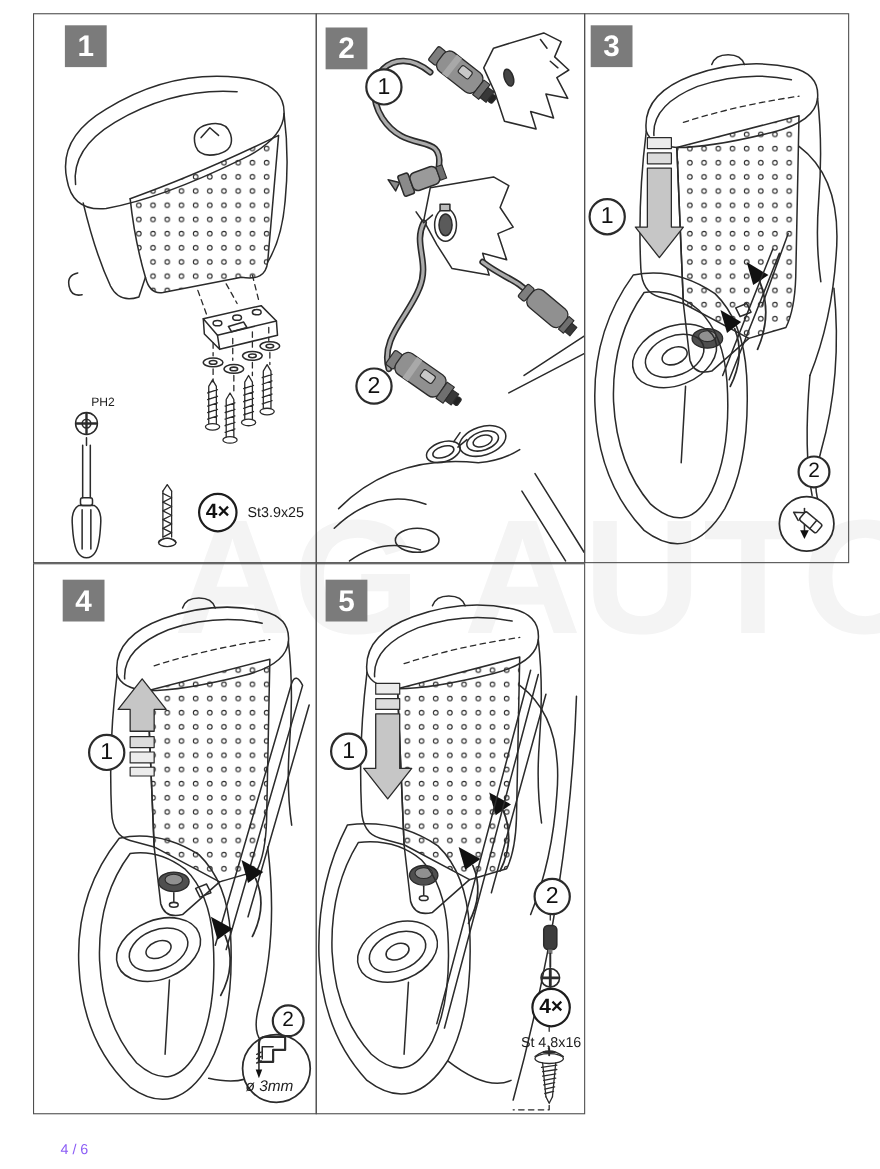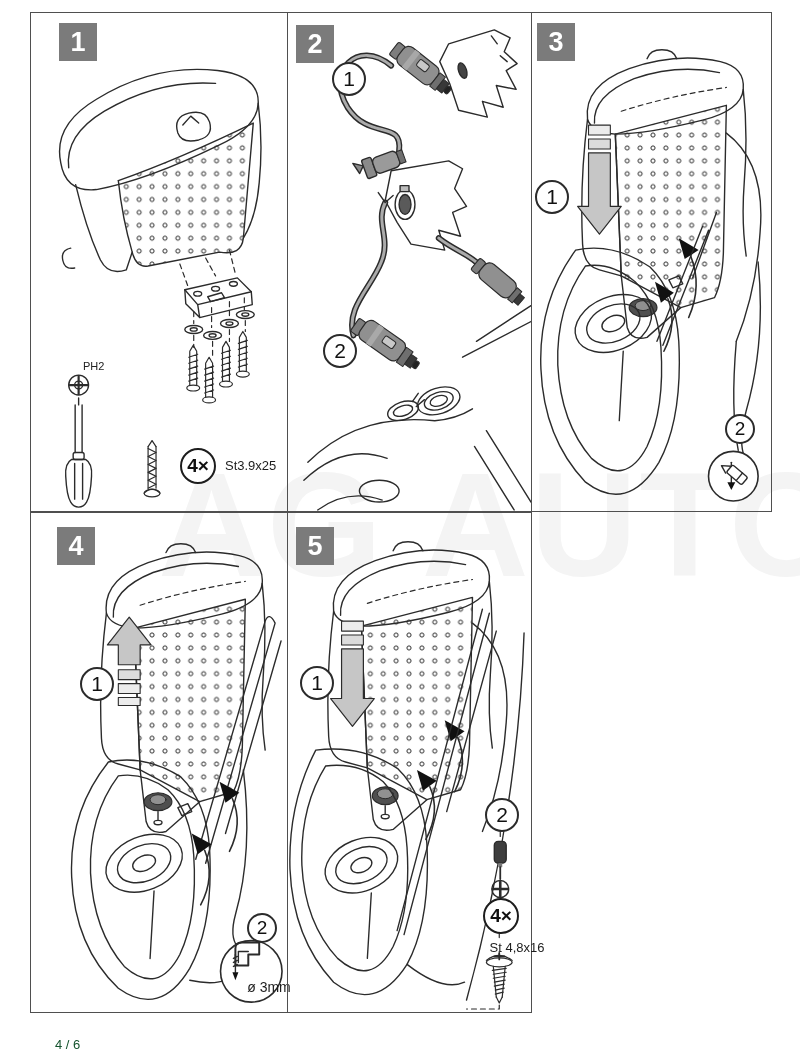--- a/index.html
+++ b/index.html
@@ -20,21 +20,21 @@
         background:#fff;display:flex;align-items:center;justify-content:center;
         font-size:21px;color:#111;z-index:4;box-sizing:border-box;}
   .step-circle.small{width:30px;height:30px;font-size:19px;}
   .qty-circle{position:absolute;width:36px;height:36px;border:2.5px solid #1d1d1d;border-radius:50%;
         background:#fff;display:flex;align-items:center;justify-content:center;
         font-size:19px;font-weight:bold;color:#111;z-index:4;box-sizing:border-box;}
   .spec{position:absolute;font-size:13px;color:#1d1d1d;z-index:4;white-space:nowrap;}
   .spec.center{text-align:center;}
   .small-label{position:absolute;font-size:11px;color:#222;z-index:4;}
   .drill-label{position:absolute;font-size:14px;color:#1d1d1d;z-index:4;text-align:center;}
-  .page-number{position:absolute;left:55px;top:1037px;font-size:13px;color:#14532d;z-index:3;}
+  .page-number{position:absolute;left:55px;top:1037px;font-size:13px;color:#8b5cf6;z-index:3;}
   .lineart{stroke:#2b2b2b;fill:none;stroke-width:1.4;stroke-linejoin:round;stroke-linecap:round;}
   .fillgray{fill:#c6c6c6;stroke:#2b2b2b;stroke-width:1.2;}
   .band1{fill:#ececec;stroke:#2b2b2b;stroke-width:1.1;}
   .band2{fill:#dcdcdc;stroke:#2b2b2b;stroke-width:1.1;}
   .blackfill{fill:#111;stroke:none;}
   .plug{fill:#909090;stroke:#2b2b2b;stroke-width:1.2;}
   .plugdark{fill:#383838;stroke:#2b2b2b;stroke-width:1;}
   .plugdarker{fill:#222;stroke:#2b2b2b;stroke-width:1;}
   .plugback{fill:#7e7e7e;stroke:#2b2b2b;stroke-width:1.1;}
   .plugbtn{fill:#c8c8c8;stroke:#2b2b2b;stroke-width:1;}
@@ -331,21 +331,21 @@
           <path d="M206,455 L206,438 Q206,432 212,432 L230,432 L230,444 L219,444 L219,455 Z" stroke-width="2"></path>
           <path d="M209,452 V441 H219"></path>
           <path d="M206,444 V462 M204,448 L208,446 M204,452 L208,450 M204,456 L208,454"></path>
           <polygon class="blackfill" points="203,462 209,462 206,470"></polygon>
         </g>
       </g>
     </svg>
     <div class="badge" style="left:26px;top:14px;">4</div>
     <div class="step-circle" style="left:49px;top:154px;">1</div>
     <div class="step-circle small" style="left:216px;top:400px;">2</div>
-    <div class="drill-label" style="left:212px;top:466px;width:52px;">ø 3mm</div>
+    <div class="drill-label" style="left:188px;top:466px;width:52px;font-style:italic;">ø 3mm</div>
   </div>
 
   <div class="panel" id="panel5">
     <svg viewBox="0 0 245 501">
       <defs>
         <pattern id="dots5" width="13" height="13" patternUnits="userSpaceOnUse">
           <circle cx="5" cy="5" r="2.1" fill="none" stroke="#2b2b2b" stroke-width="1"></circle>
         </pattern>
       </defs>
       <g class="lineart">
@@ -408,17 +408,17 @@
           <path d="M206,460 L220,458 M207,464 L220,462 M207,468 L219,466 M208,472 L219,470 M208,476 L218,474 M209,480 L218,478 M209,484 L217,482"></path>
           <path d="M210,487 L213,493 L216,487"></path>
         </g>
         <path class="dash" d="M213,495 V499 H180"></path>
       </g>
     </svg>
     <div class="badge" style="left:8px;top:14px;">5</div>
     <div class="step-circle" style="left:12px;top:153px;">1</div>
     <div class="step-circle" style="left:197px;top:285px;">2</div>
     <div class="qty-circle" style="left:195px;top:385px;">4×</div>
-    <div class="spec center" style="left:189px;top:427px;width:80px;font-size:13px;">St 4,8x16</div>
+    <div class="spec center" style="left:173px;top:427px;width:80px;font-size:13px;">St 4,8x16</div>
   </div>
 
   <div class="page-number">4 / 6</div>
 </div>
 
 </body></html>

